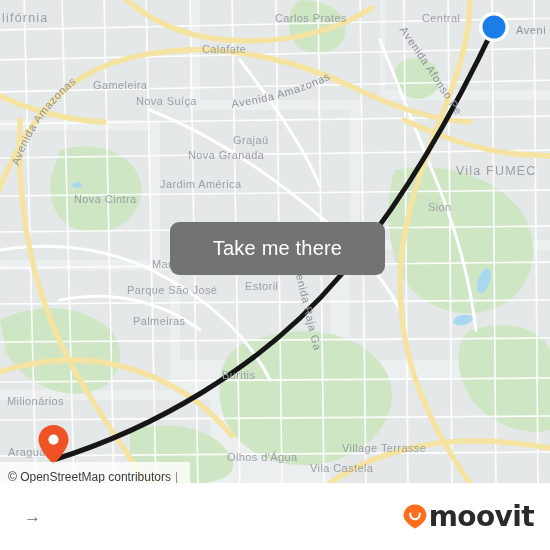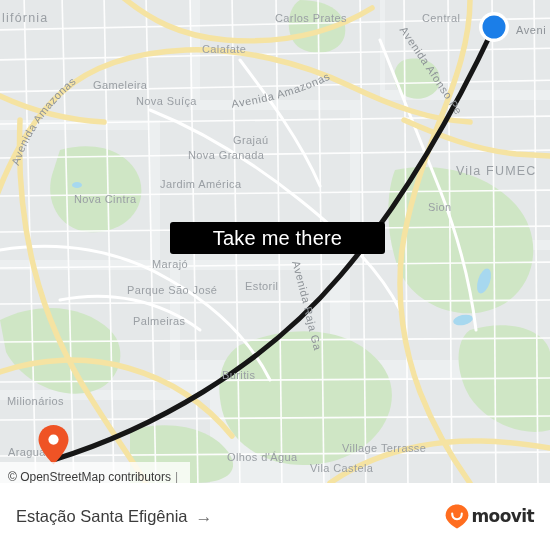--- a/index.html
+++ b/index.html
@@ -55,24 +55,24 @@
     font-size: 11px;
     letter-spacing: 0.6px;
   }
 
   
   #cta-button {
     position: absolute;
     left: 170px;
     top: 222px;
     width: 215px;
-    height: 32px;
-    background: #000000;
+    height: 53px;
+    background: #737373;
     border: none;
-    border-radius: 3px;
+    border-radius: 9px;
     color: #ffffff;
     font-family: "Liberation Sans", sans-serif;
     font-size: 20px;
     letter-spacing: 0.2px;
     cursor: pointer;
     display: flex;
     align-items: center;
     justify-content: center;
     padding: 0;
   }
@@ -128,21 +128,21 @@
     display: inline-block;
   }
   #moovit-logo {
     display: flex;
     align-items: center;
     flex: 0 0 auto;
     margin-left: 10px;
   }
   #moovit-wordmark {
     font-family: "DejaVu Sans", sans-serif;
-    font-size: 17px;
+    font-size: 28px;
     font-weight: bold;
     color: #2b2b2b;
     letter-spacing: -0.6px;
     margin-left: 2px;
     line-height: 1;
   }
 </style>
 </head>
 <body>
 
@@ -309,21 +309,20 @@
     <div id="attribution">
       <span>© OpenStreetMap contributors</span>
       <span class="sep">|</span>
     </div>
 
     <button id="cta-button">Take me there</button>
   </div>
 
   <div id="footer">
     <div id="route-summary">
-      <span class="route-endpoint">Estação Santa Efigênia</span>
       <span id="route-arrow">→</span>
     </div>
     <div id="moovit-logo">
       <svg width="24" height="25" viewBox="0 0 24 25" xmlns="http://www.w3.org/2000/svg">
         <path d="M12 0.6 C5.6 0.6 0.6 5.4 0.6 11.4 C0.6 18.6 12 24.4 12 24.4 C12 24.4 23.4 18.6 23.4 11.4 C23.4 5.4 18.4 0.6 12 0.6 Z" fill="#ff6d1f"></path>
         <path d="M7.2 9.6 C7.2 13.2 9.2 15.2 12 15.2 C14.8 15.2 16.8 13.2 16.8 9.6" fill="none" stroke="#ffffff" stroke-width="2.1" stroke-linecap="round"></path>
       </svg>
       <span id="moovit-wordmark">moovit</span>
     </div>
   </div>

